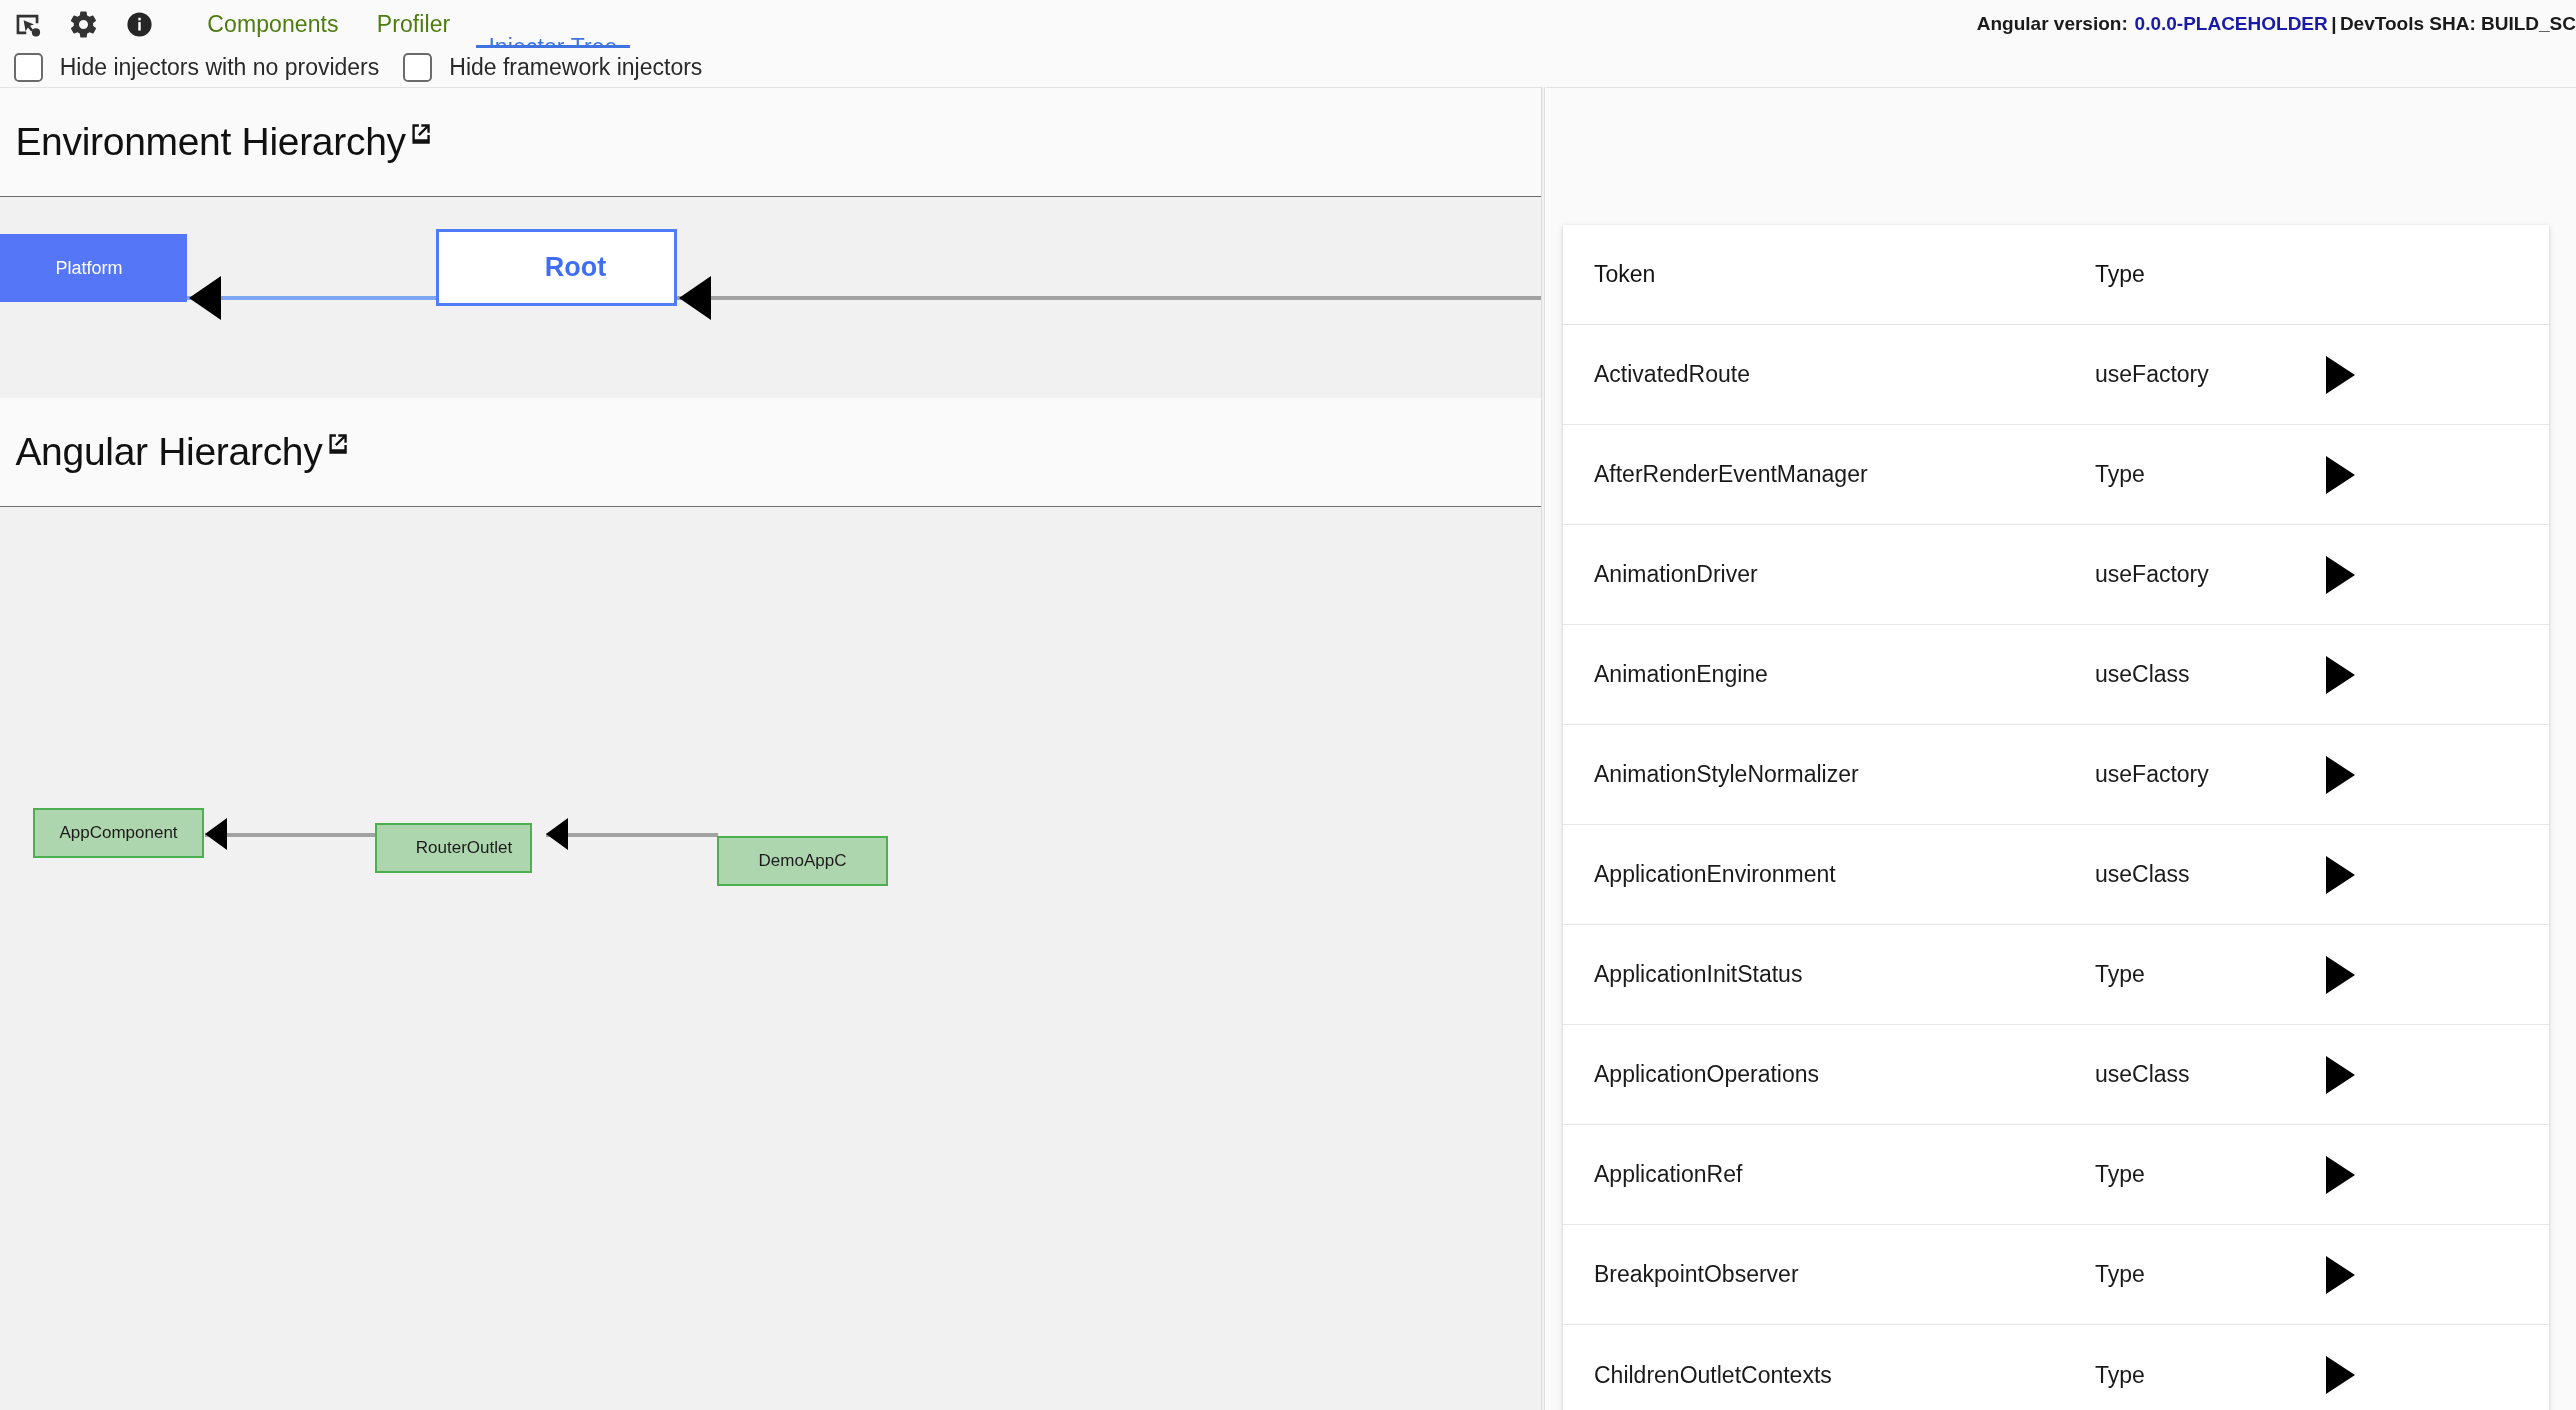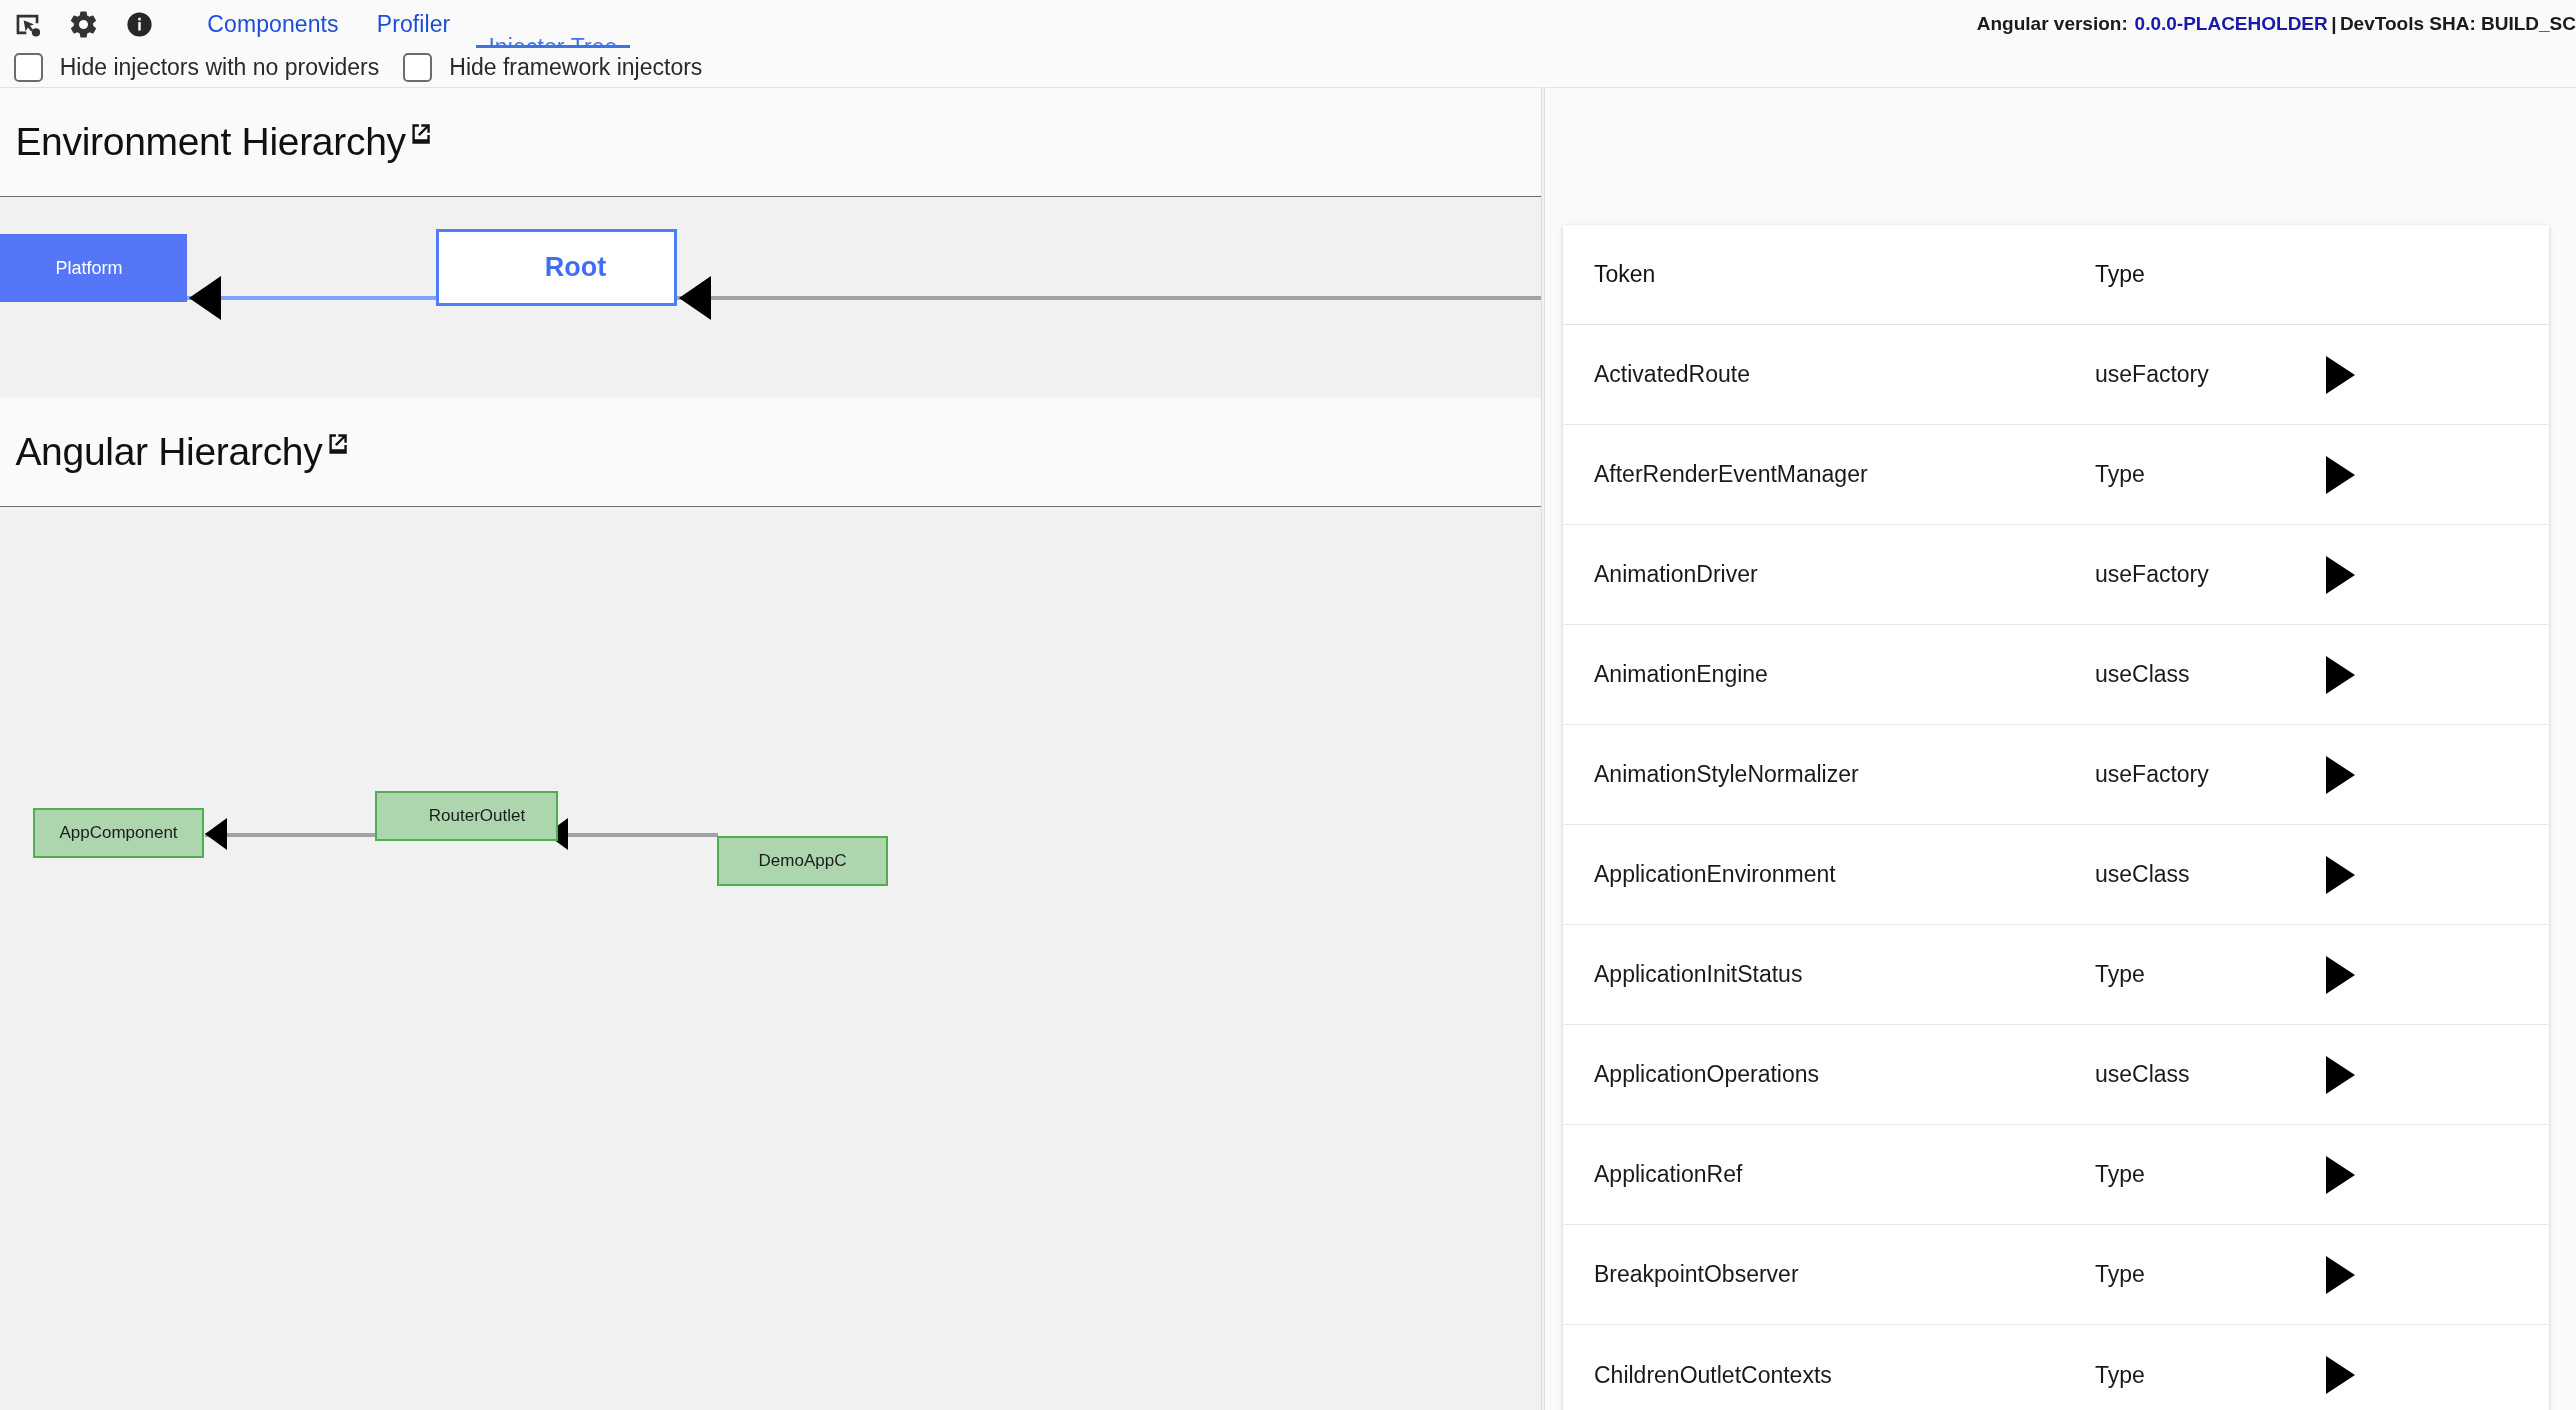--- a/index.html
+++ b/index.html
@@ -39,21 +39,21 @@
     align-items: stretch;
     height: 48px;
     margin-left: 32px;
   }
   .tab {
     position: relative;
     display: flex;
     align-items: center;
     padding: 0 19px;
     font-size: 23px;
-    color: #1d4ed8;
+    color: #4d7c0f;
     cursor: pointer;
     letter-spacing: 0.1px;
   }
   .tab.active { color: #3f74e0; margin-top: 47px; }
   .tab.active::after {
     content: "";
     position: absolute;
     left: 6.8px; right: 6.8px; bottom: 0;
     height: 3.4px;
     background: #3f74e0;
@@ -390,21 +390,21 @@
 
         <div class="edge gray" style="left:205px; top:326px; width:171px;"></div>
         <div class="edge gray" style="left:546px; top:326px; width:172px;"></div>
 
         <div class="arrowhead sm" style="left:205px; top:311px;"></div>
         <div class="arrowhead sm" style="left:546px; top:311px;"></div>
 
         <div class="node comp" style="left:33px; top:301px; width:171px; height:50px;">
           <span class="node-label">AppComponent</span>
         </div>
-        <div class="node comp" style="left:375px; top:284px; width:183px; height:50px;padding-left:21px;">
+        <div class="node comp" style="left:375px; top:316px; width:157px; height:50px;padding-left:21px;">
           <span class="node-label">RouterOutlet</span>
         </div>
         <div class="node comp" style="left:717px; top:301px; width:171px; height:50px;margin-top:28px;">
           <span class="node-label">DemoAppC</span>
         </div>
       </div>
     </div>
   </div>
 
   <div class="divider"></div>

